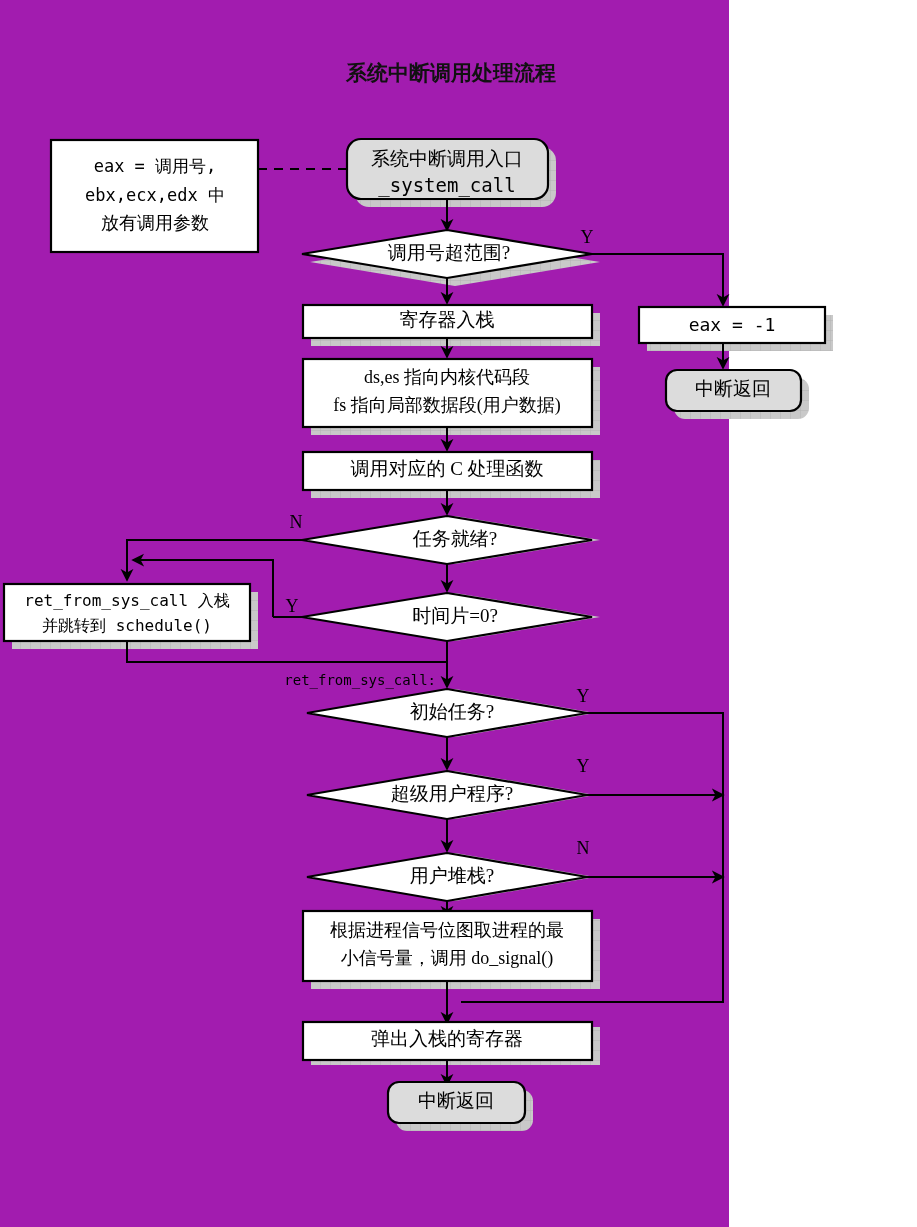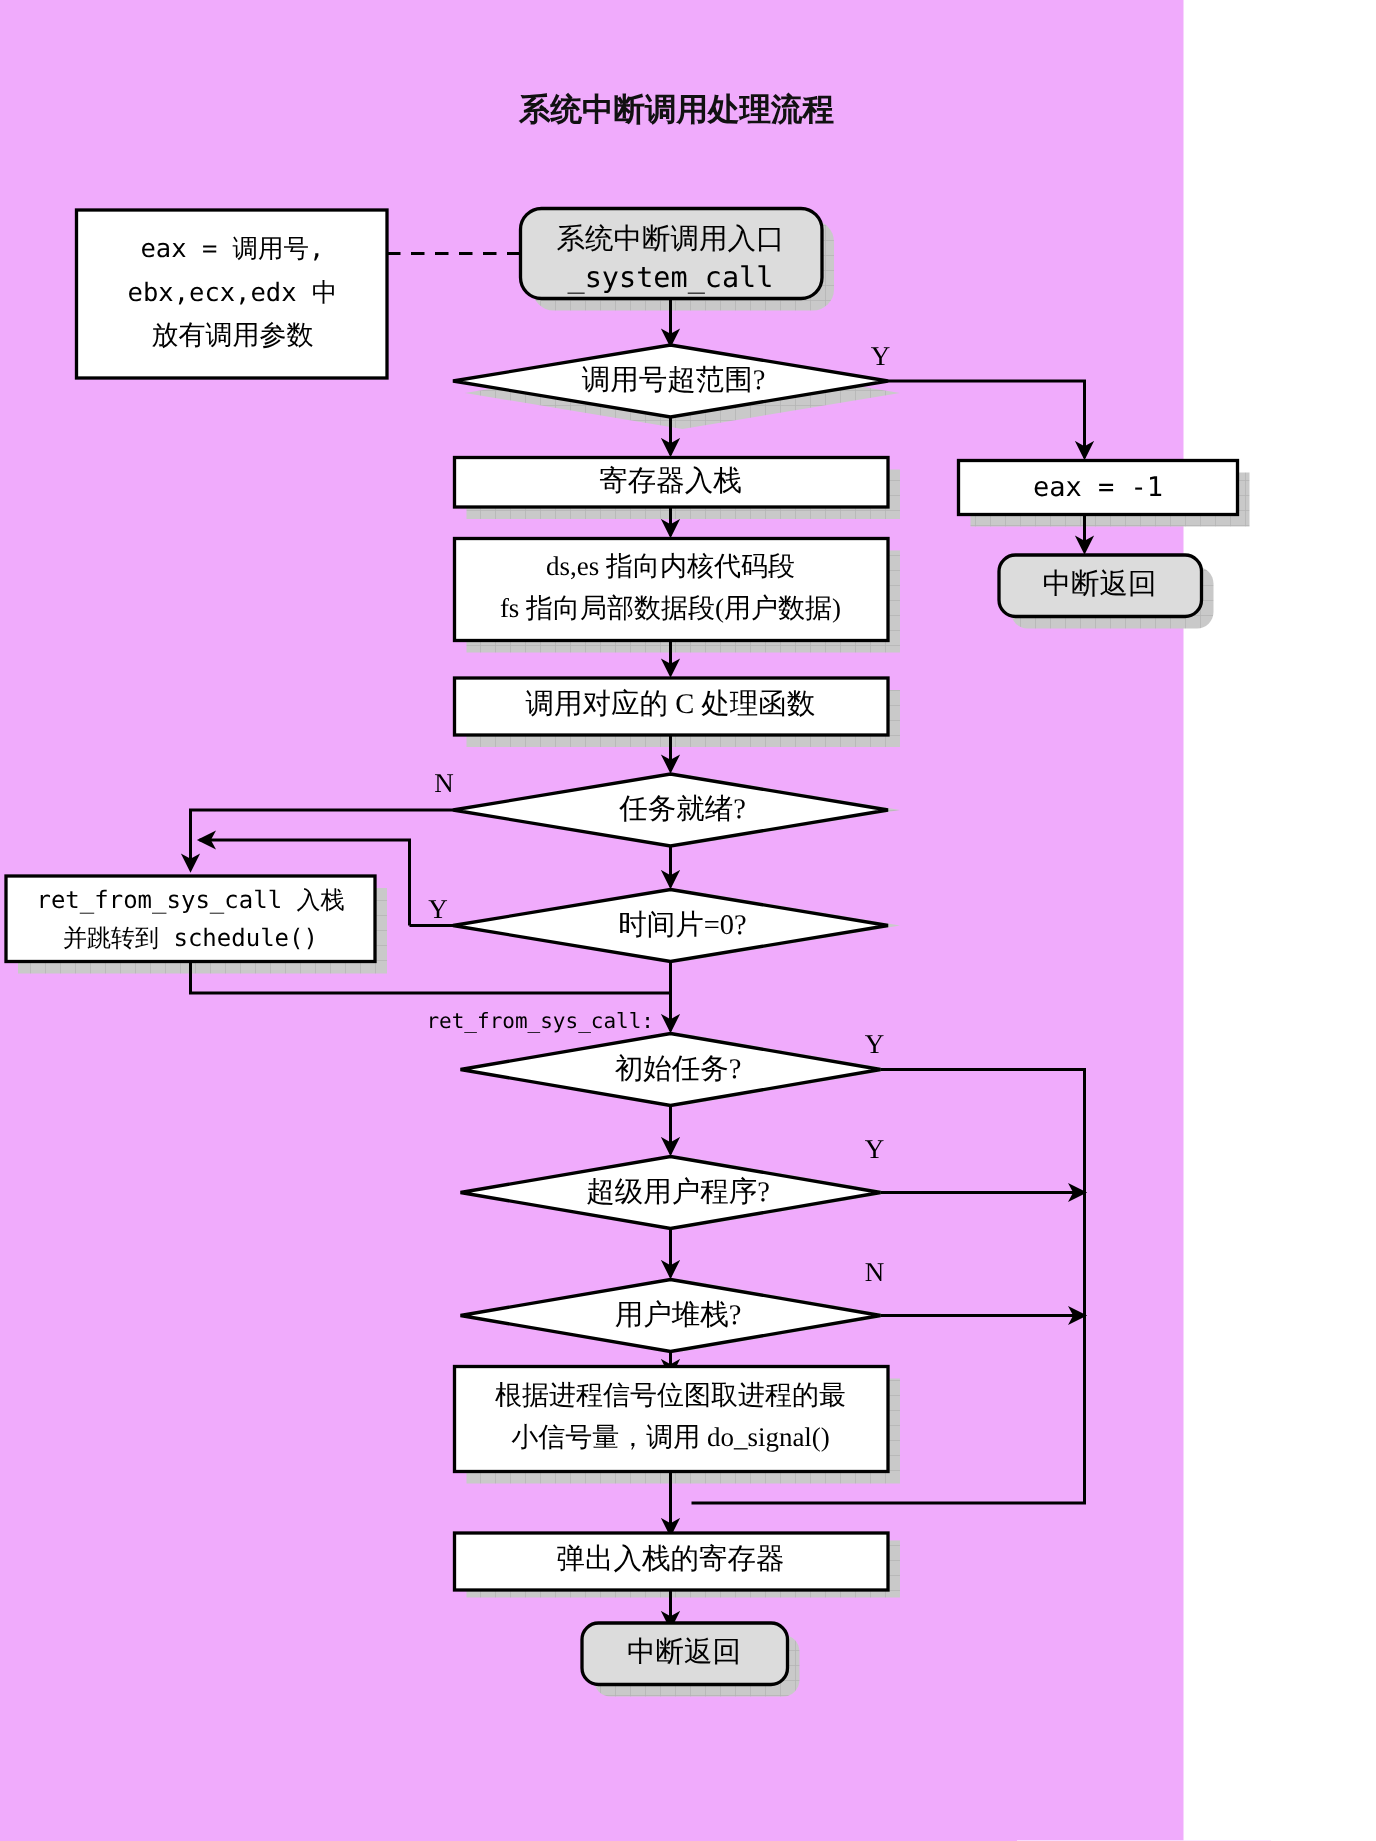--- a/index.html
+++ b/index.html
@@ -1,21 +1,21 @@
 <!DOCTYPE html>
 <html><head>
 <meta charset="utf-8">
 <style>
   html,body{margin:0;padding:0;background:#ffffff;}
   body{
     width:917px;height:1227px;
     font-family:"Liberation Serif","DejaVu Serif",serif;
     overflow:hidden;
   }
-  #stage{position:relative;width:789px;height:1227px;background:#f0abfc;}
+  #stage{position:relative;width:729px;height:1227px;background:#a21caf;}
   svg{display:block;}
   .nodetext{
     font-family:"Liberation Serif","DejaVu Serif",serif;
     fill:#000;text-anchor:middle;dominant-baseline:middle;
   }
   .mono{font-family:"DejaVu Sans Mono","Liberation Mono",monospace;}
   .title{
     font-family:"Liberation Sans","DejaVu Sans",sans-serif;
     font-weight:bold;font-size:21px;fill:#111;text-anchor:middle;
   }

